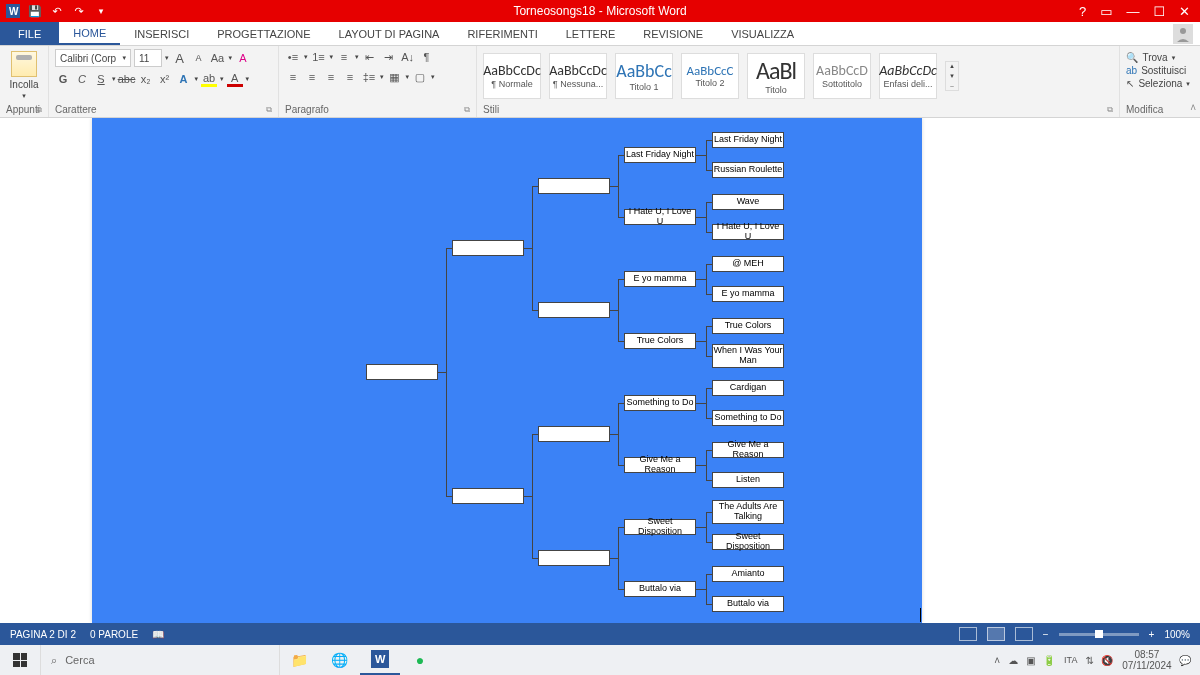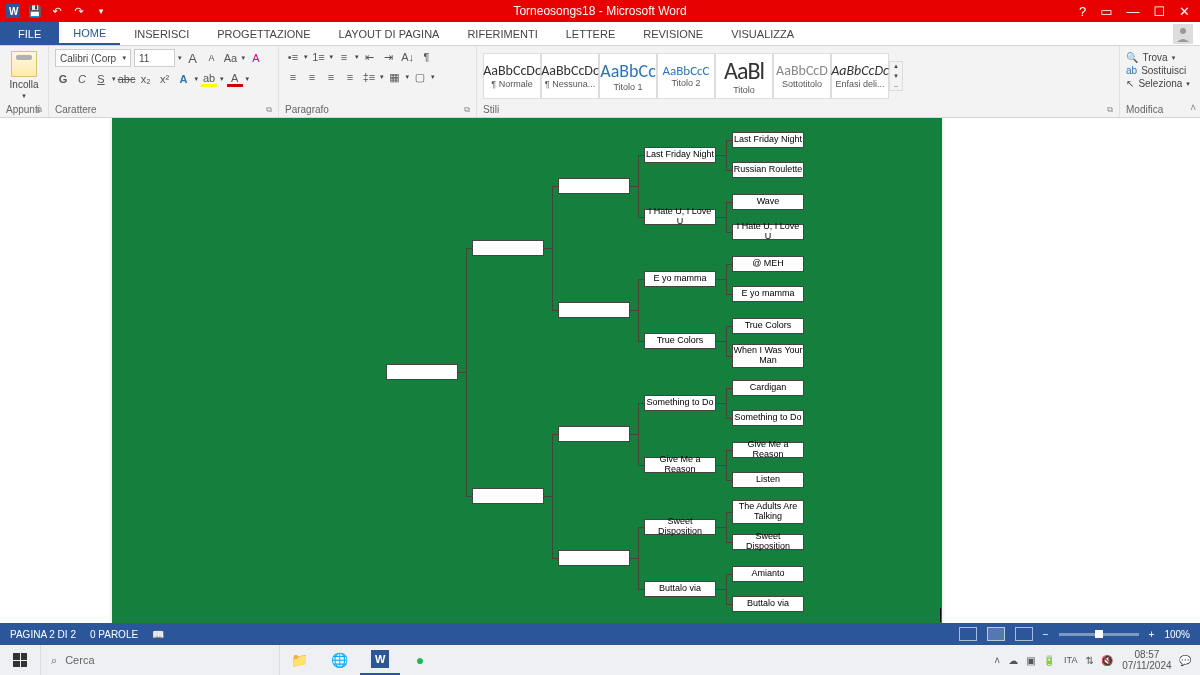--- a/index.html
+++ b/index.html
@@ -27,36 +27,36 @@
 .cliplist{display:flex;flex-direction:column;gap:2px;font-size:10px;padding-top:2px}
 .cliplist div{display:flex;align-items:center;gap:4px}
 .ci{width:12px;height:12px;display:inline-block}
 .ci.cut{background:linear-gradient(45deg,transparent 40%,#888 40%,#888 60%,transparent 60%)}
 .ci.copy{border:1px solid #aaa;background:#fff;box-shadow:2px 2px 0 #ddd}
 .ci.fmt{background:conic-gradient(#f0c040,#e0a020)}
 .font .body{flex-direction:column;gap:4px}
 .fontrow{display:flex;gap:3px;align-items:center}
 .fontbox{border:1px solid #ccc;background:#fff;height:18px;font-size:10px;padding:0 4px;display:flex;align-items:center}
 .fontname{width:76px}
-.fontsize{width:41px}
+.fontsize{width:28px}
 .btn{width:16px;height:16px;display:flex;align-items:center;justify-content:center;font-size:11px;color:#555}
 .para .body{flex-direction:column;gap:4px}
 .pararow{display:flex;gap:3px;align-items:center}
 .styles{flex:1}
-.styles .body{align-items:center;gap:0}
+.styles .body{align-items:center;gap:8px}
 .stylebox{border:1px solid #ddd;background:#fff;width:58px;height:46px;display:flex;flex-direction:column;align-items:center;justify-content:center;font-size:9px;color:#555}
 .stylebox .prev{font-size:14px;color:#333;font-family:"Calibri",sans-serif}
 .stylebox.h1 .prev{color:#2e74b5;font-size:18px}
 .stylebox.h2 .prev{color:#2e74b5;font-size:13px}
 .stylebox.ttl .prev{font-size:24px;color:#333;letter-spacing:-1px}
 .edit .body{flex-direction:column;gap:2px;font-size:10px;padding-top:3px}
 .edit .body div{display:flex;align-items:center;gap:4px}
 .collapse{position:absolute;right:4px;bottom:4px;font-size:10px;color:#888}
 .doc{position:absolute;top:118px;left:0;right:0;bottom:52px;background:#fff;overflow:hidden}
-.page{position:absolute;left:112px;top:0;width:830px;height:100%;background:#15803d;box-shadow:0 0 4px rgba(0,0,0,.15)}
+.page{position:absolute;left:92px;top:0;width:830px;height:100%;background:#3b82f6;box-shadow:0 0 4px rgba(0,0,0,.15)}
 .bracket{position:absolute}
 .cell{position:absolute;border:1px solid #444;font-size:9px;display:flex;align-items:center;justify-content:center;background:#fff;text-align:center;line-height:1.1}
 .hline,.vline{position:absolute;background:#444}
 .hline{height:1px}
 .vline{width:1px}
 .cursor{position:absolute;width:1px;height:14px;background:#000}
 .statusbar{position:absolute;bottom:30px;left:0;right:0;height:22px;background:#2b579a;color:#fff;font-size:10px;display:flex;align-items:center;padding:0 10px;gap:14px}
 .statusbar .right{margin-left:auto;display:flex;align-items:center;gap:10px}
 .viewbtn{width:18px;height:14px;border:1px solid rgba(255,255,255,.6)}
 .slider{width:80px;height:3px;background:rgba(255,255,255,.4);position:relative}

